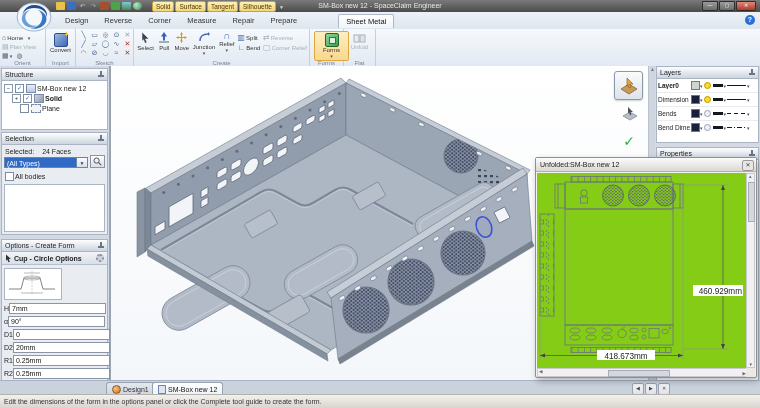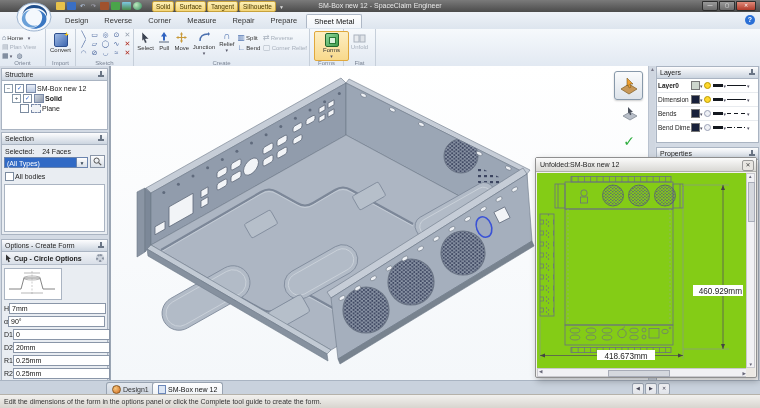--- a/index.html
+++ b/index.html
@@ -24,21 +24,21 @@
 
   
   #logo{left:15px;top:2px;width:38px;height:30px;z-index:9;}
 
   
   #tabrow{left:0;top:12px;width:760px;height:17px;
     background:linear-gradient(#eef2f8,#dde5ee);border-bottom:1px solid #b6c0cd;}
   #tabs{left:58px;top:2px;display:flex;gap:2px;}
   .rtab{padding:2px 7px 2px 7px;font-size:7.5px;color:#333;}
   .rtab.active{background:linear-gradient(#ffffff,#f0f4f9);border:1px solid #aeb8c6;border-bottom:none;
-    border-radius:2px 2px 0 0;color:#111;}
+    border-radius:2px 2px 0 0;color:#111;margin-left:32px;}
   #help-icon{right:5px;top:3px;width:10px;height:10px;border-radius:50%;background:#2a6fd6;
     color:#fff;font-size:7px;line-height:10px;text-align:center;font-weight:bold;}
 
   
   #ribbon{left:0;top:29px;width:760px;height:37px;
     background:linear-gradient(#f6f9fc,#e2e9f2);border-bottom:1px solid #a9b5c3;display:flex;}
   .rgroup{position:relative;height:37px;border-right:1px solid #c6cfda;padding:1px 2px 8px 2px;box-sizing:border-box;}
   .rgroup-label{position:absolute;left:0;bottom:0;width:100%;text-align:center;font-size:6px;color:#7a8494;}
   .sm{font-size:6px;color:#333;}
   .grey{color:#a7b0bc !important;}

